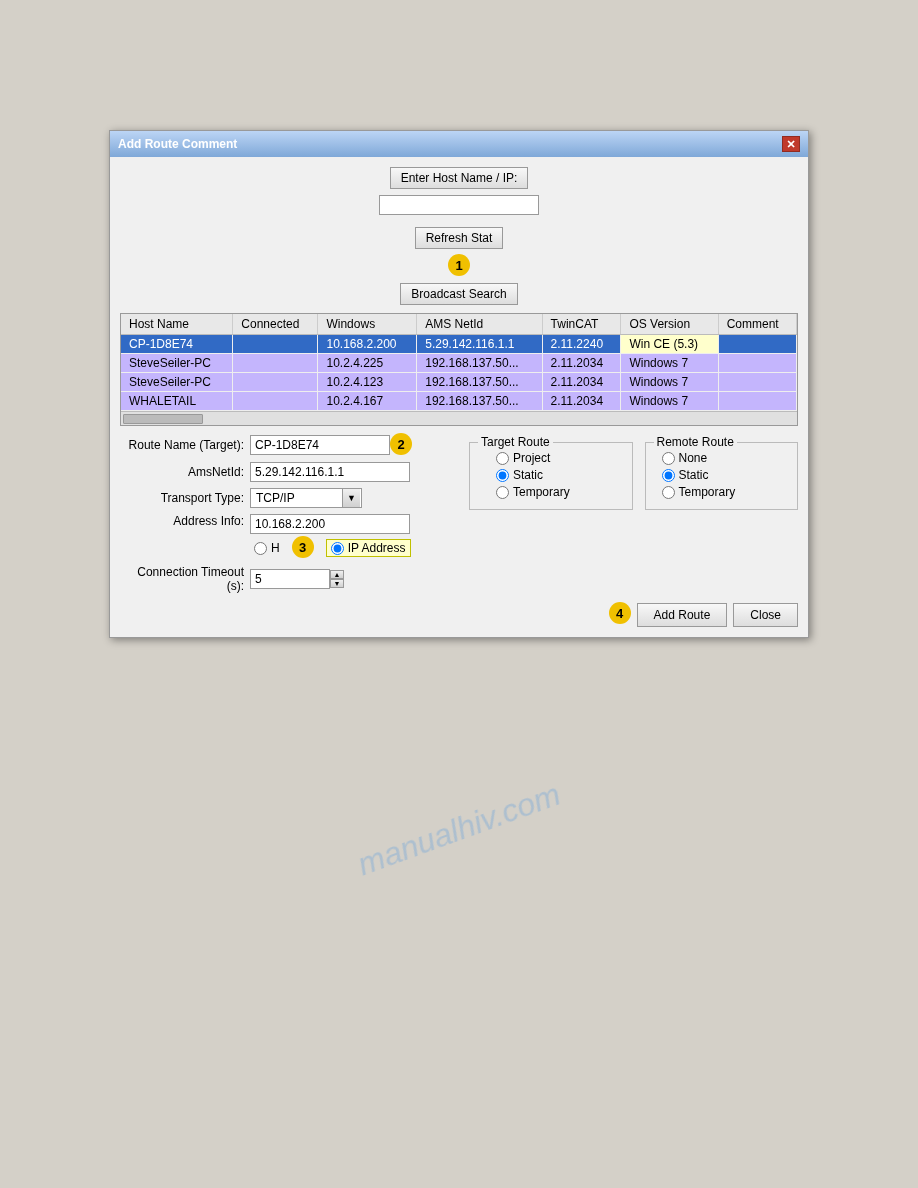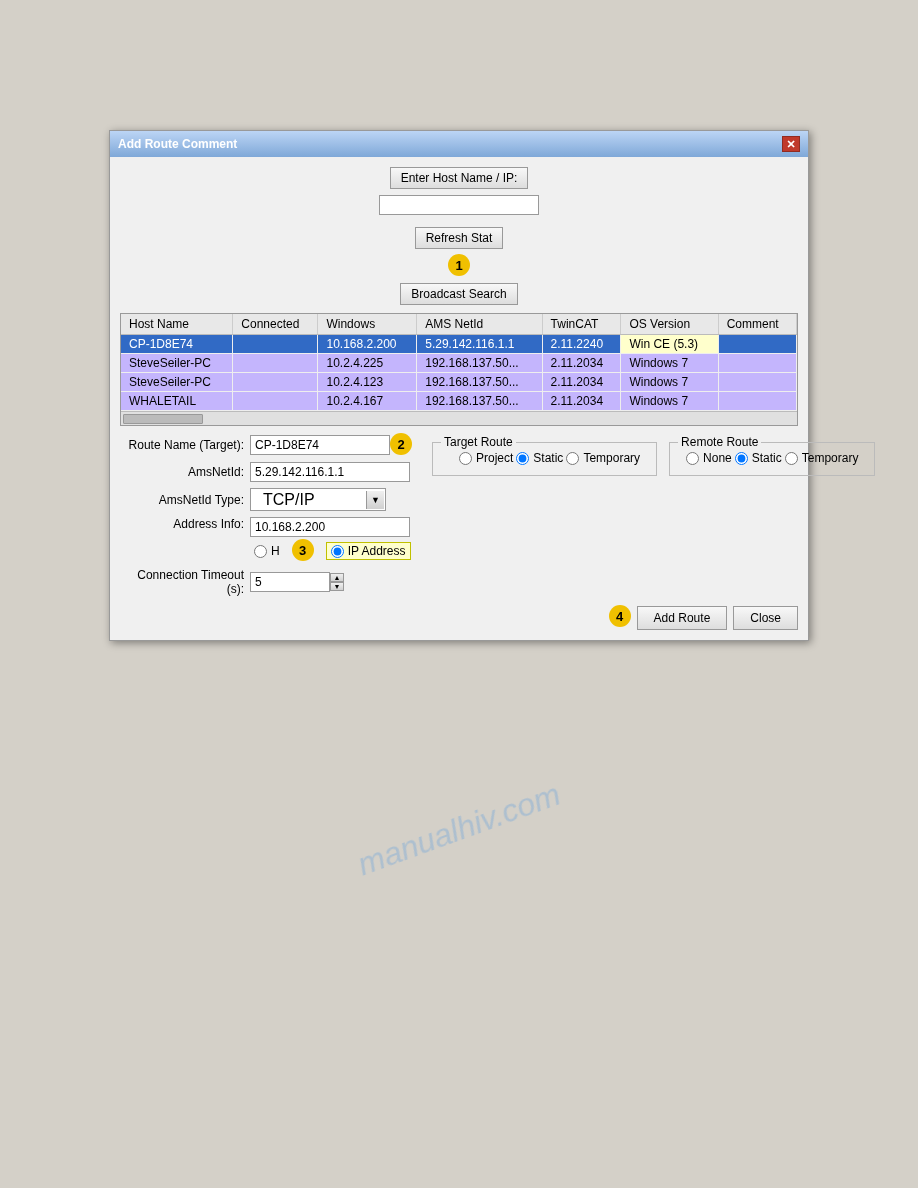--- a/index.html
+++ b/index.html
@@ -187,20 +187,21 @@
       background: #fff;
       width: 140px;
     }
 
     .form-input-wide {
       width: 160px;
     }
 
     .radio-group {
       display: flex;
+      flex-direction: column;
       gap: 3px;
       padding: 4px 8px;
     }
 
     .radio-label {
       display: flex;
       align-items: center;
       gap: 4px;
       font-size: 12px;
     }
@@ -222,26 +223,26 @@
       color: #000;
     }
 
     .select-wrapper {
       position: relative;
       display: inline-block;
     }
 
     .form-select {
       border: 1px solid #999;
-      padding: 2px 20px 2px 12px;
-      font-size: 16px;
+      padding: 2px 20px 2px 5px;
+      font-size: 12px;
       background: #fff;
       appearance: none;
       -webkit-appearance: none;
-      width: 136px;
+      width: 112px;
       cursor: pointer;
     }
 
     .select-arrow {
       position: absolute;
       right: 2px;
       top: 50%;
       transform: translateY(-50%);
       width: 18px;
       height: 18px;
@@ -407,21 +408,21 @@
           <input class="form-input" type="text" value="CP-1D8E74" style="">
           <span class="badge">2</span>
         </div>
 
         <div class="form-row">
           <span class="form-label">AmsNetId:</span>
           <input class="form-input form-input-wide" type="text" value="5.29.142.116.1.1" style="">
         </div>
 
         <div class="form-row">
-          <span class="form-label">AmsNetId Type:</span>
+          <span class="form-label">Transport Type:</span>
           <div class="select-wrapper">
             <select class="form-select">
               <option>TCP/IP</option>
               <option>Serial</option>
             </select>
             <div class="select-arrow">▼</div>
           </div>
         </div>
 
         <div class="form-row" style="align-items: flex-start;">

